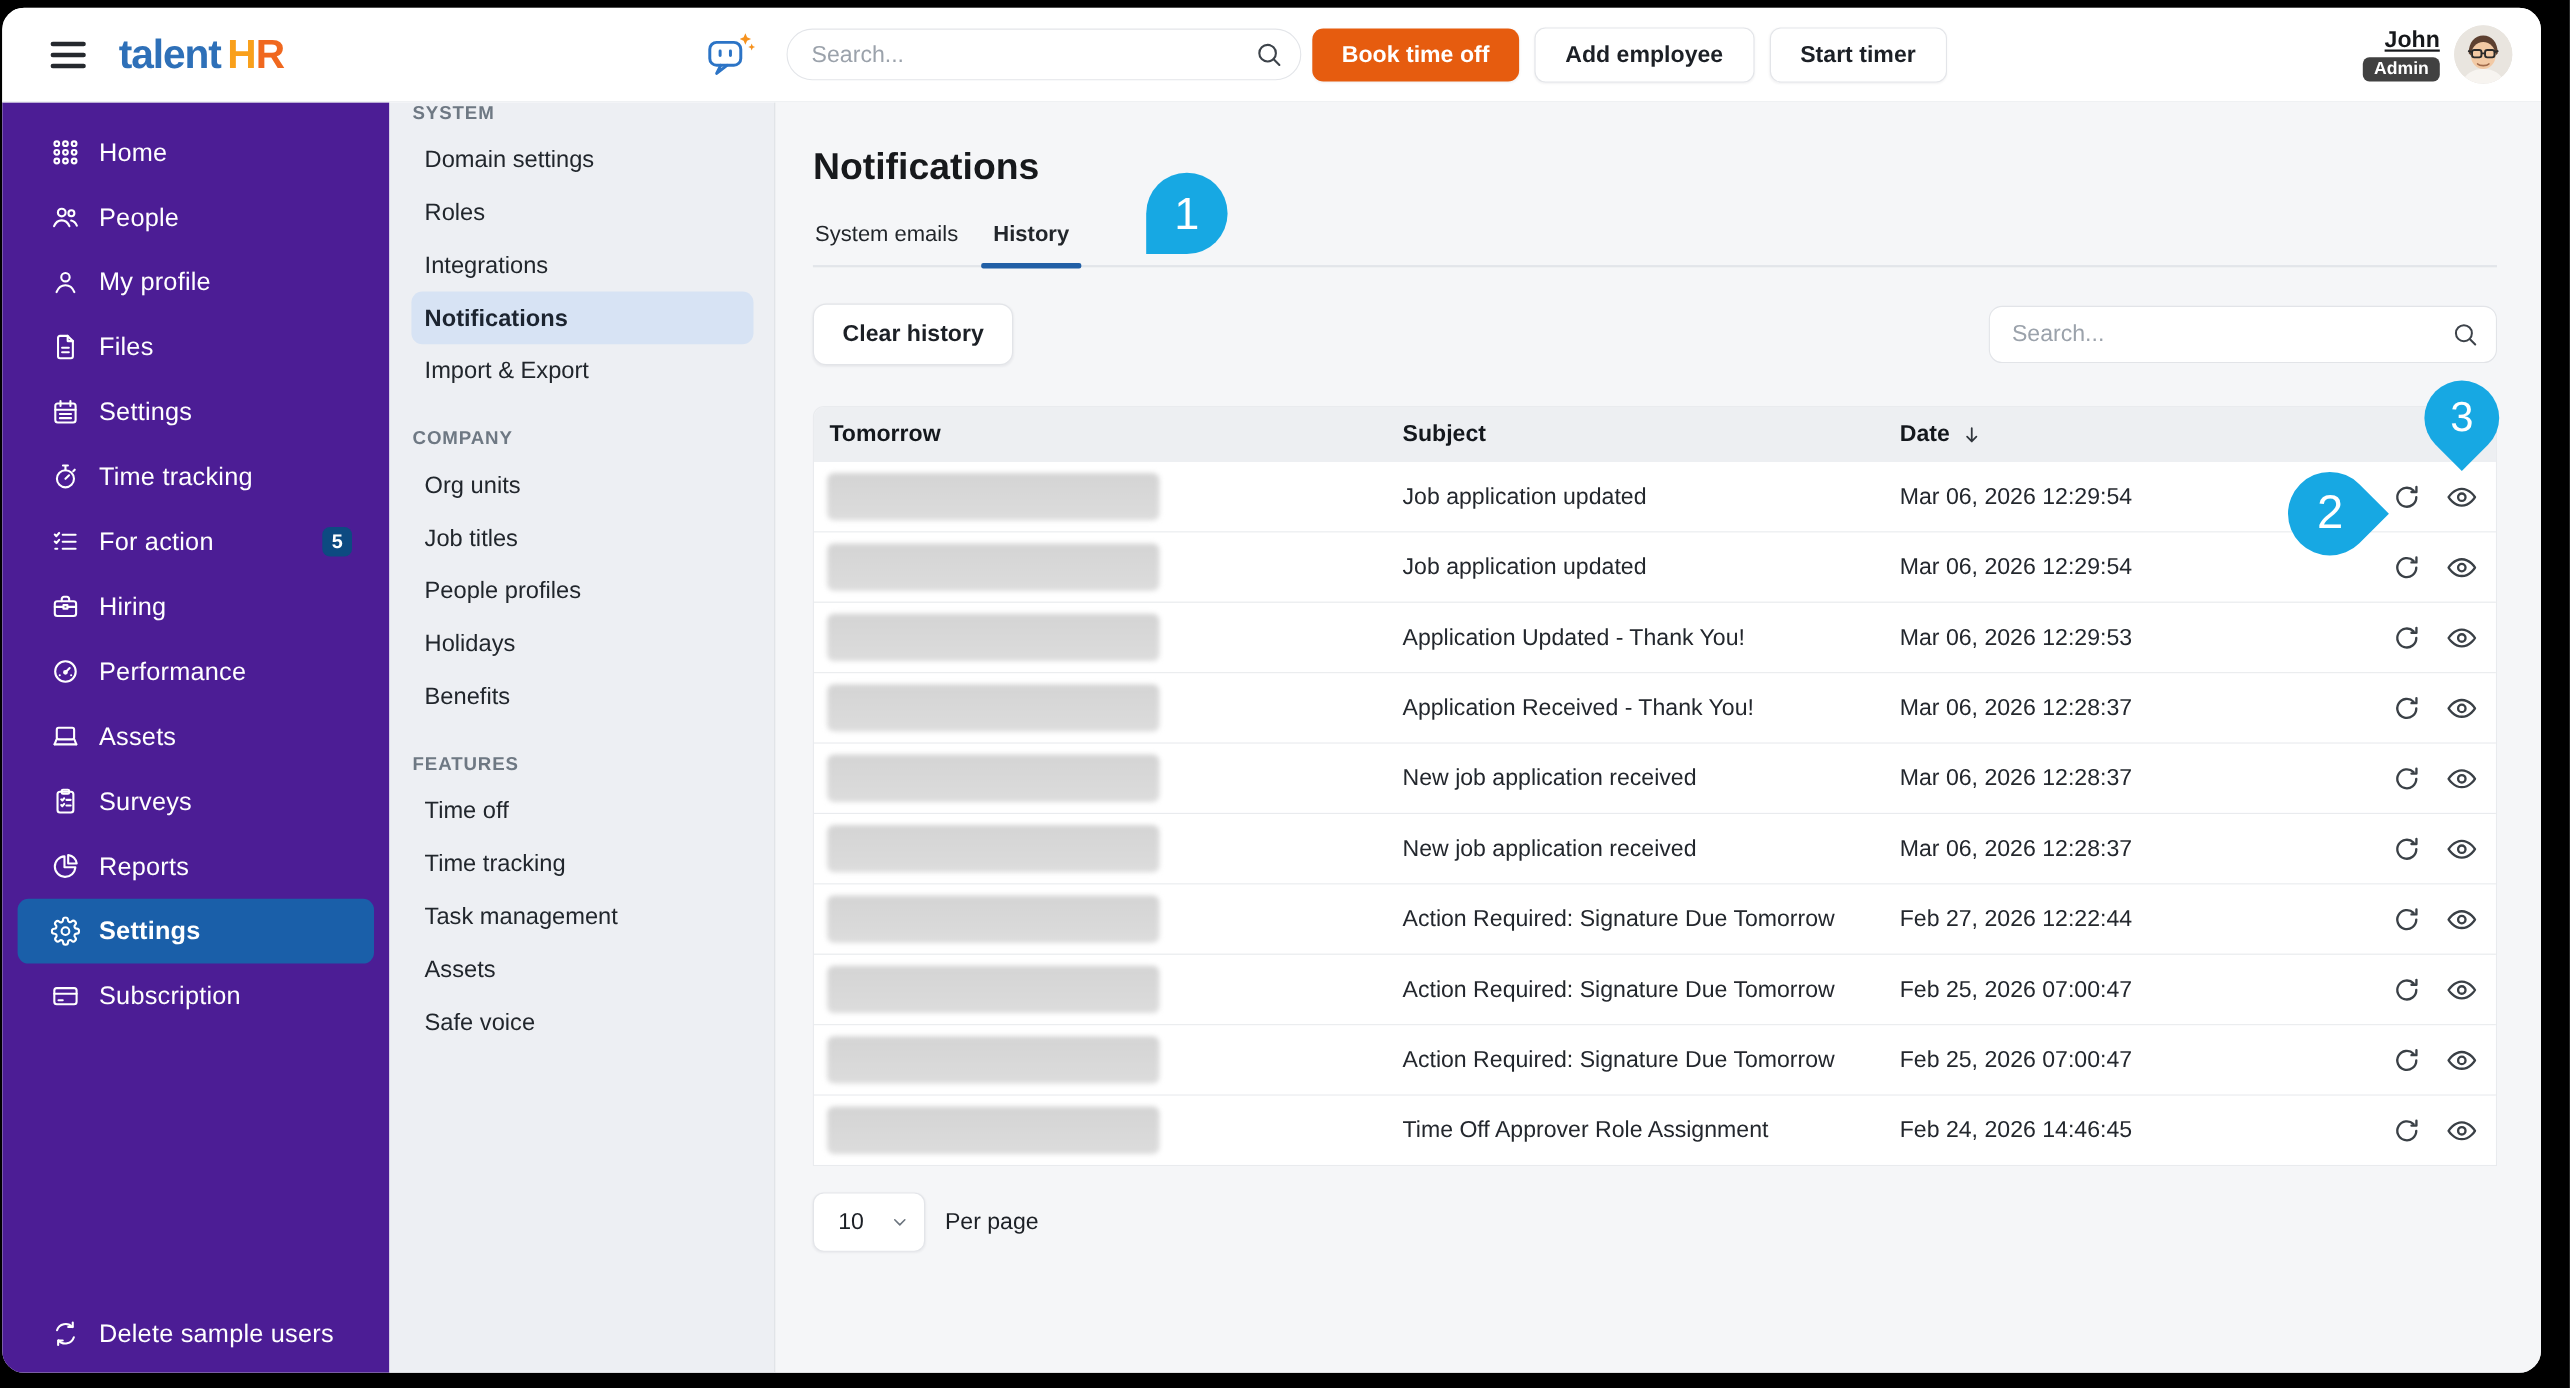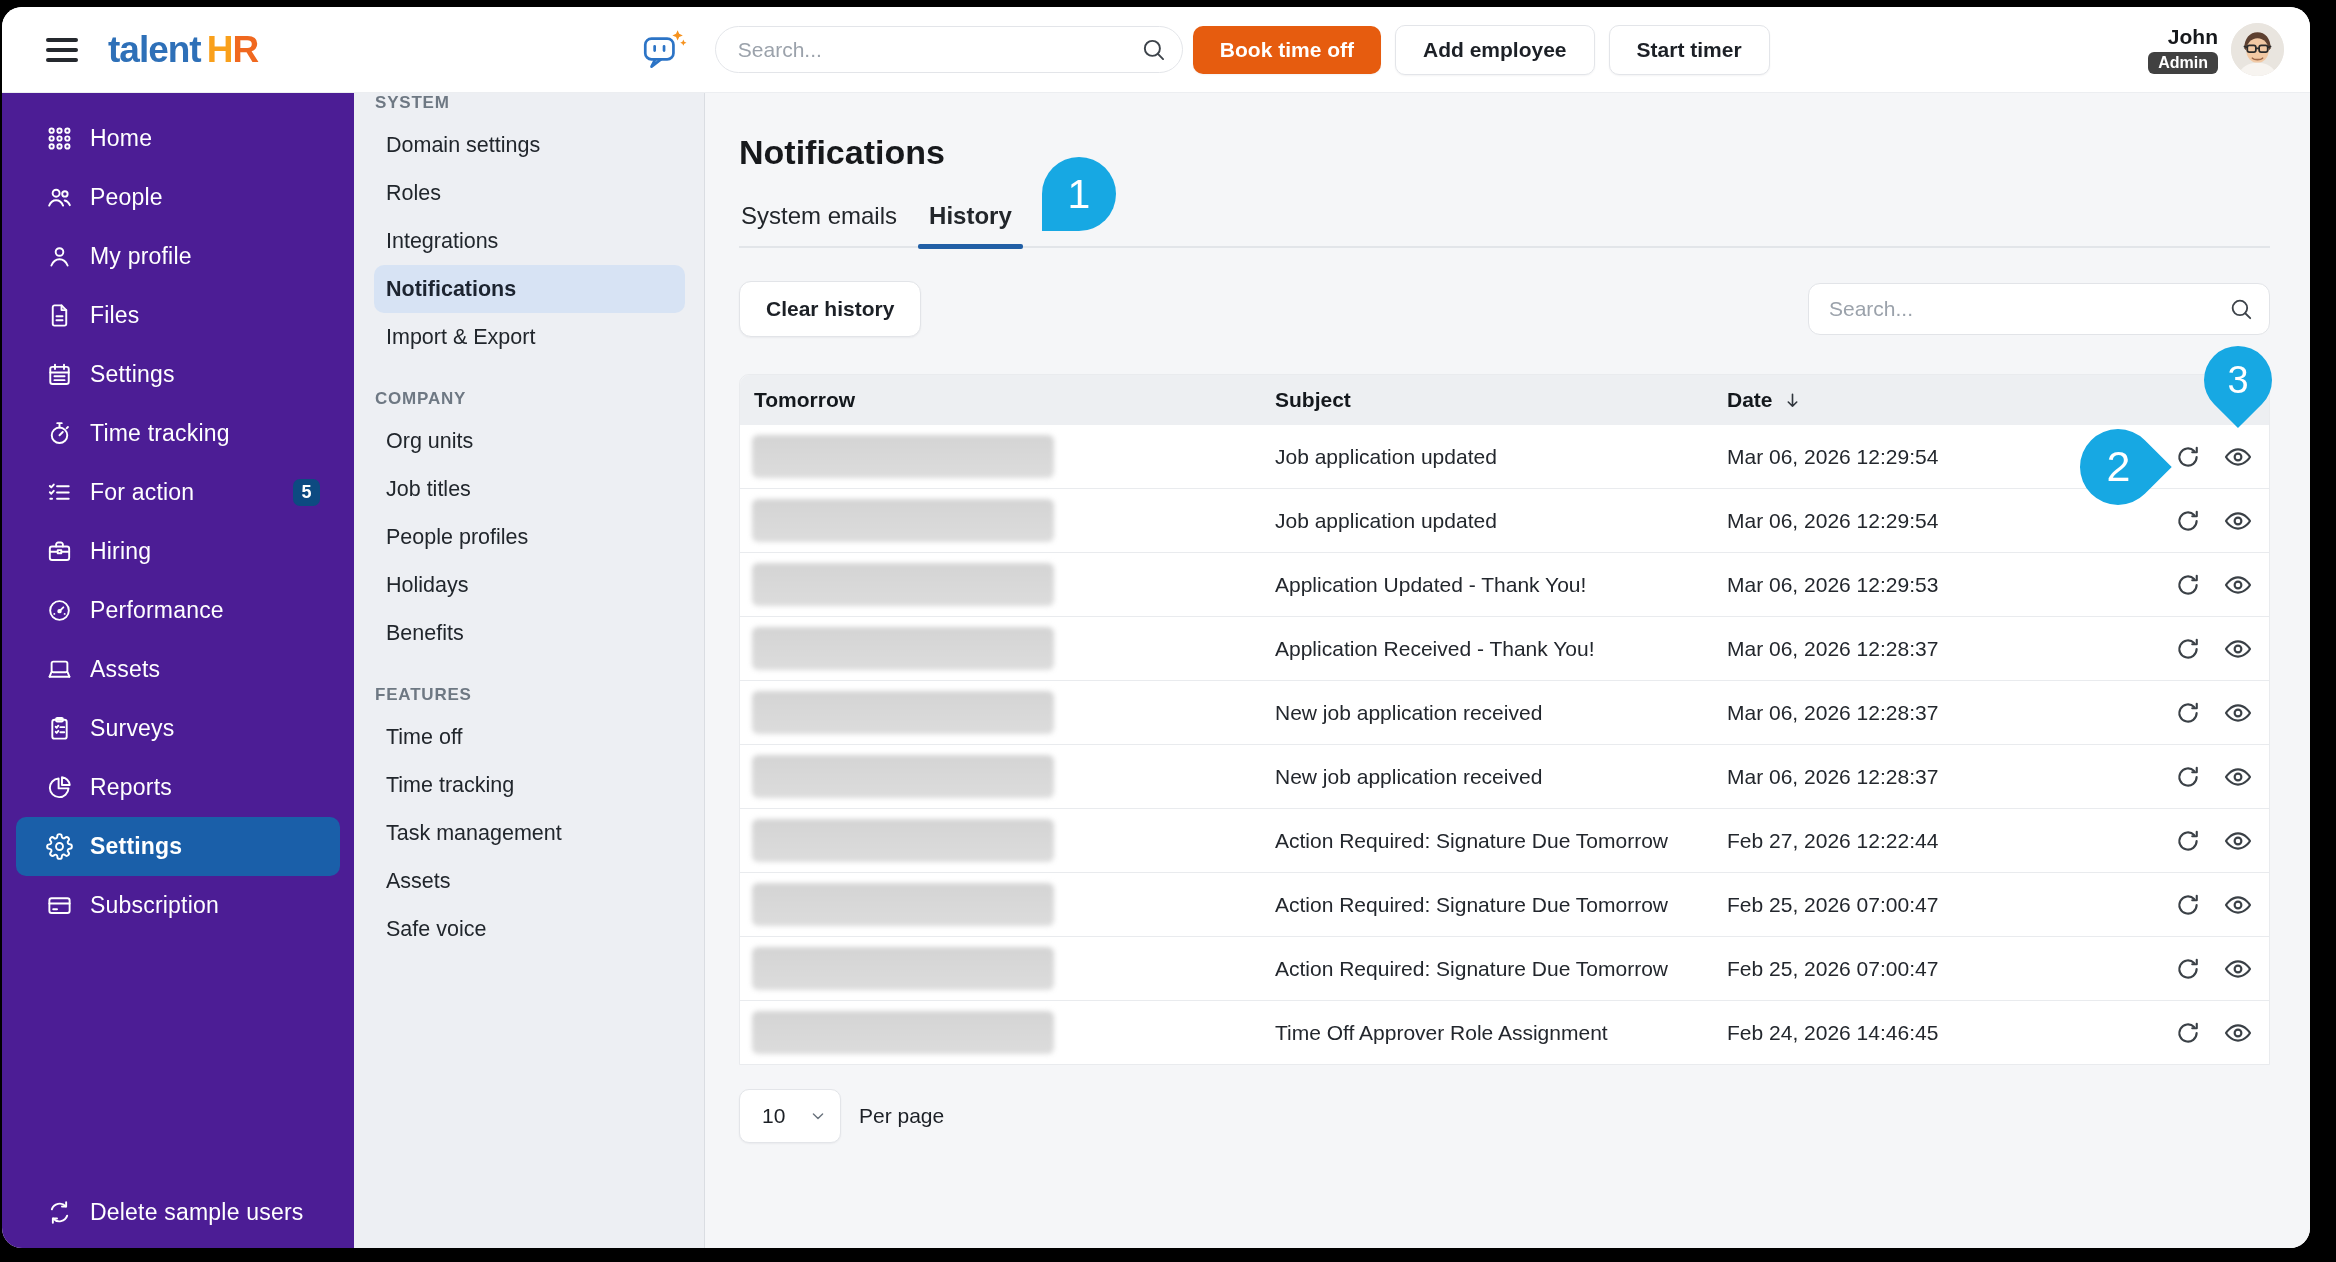--- a/index.html
+++ b/index.html
@@ -22,21 +22,21 @@
     border-radius:24px;padding:0 52px 0 22px;font-size:21px;color:#30353b;background:#fff;outline:none;
     font-family:inherit;}
   .search-wrap input::placeholder{color:#9ba2ab;}
   .search-wrap .icn{position:absolute;right:16px;top:10px;width:27px;height:27px;color:#3d434a;}
   .tb-btn{height:48px;border-radius:10px;display:flex;align-items:center;padding:0 27px;
     font-size:21px;font-weight:700;cursor:pointer;box-shadow:0 1px 2px rgba(16,24,40,.05);white-space:nowrap;}
   .tb-btn.orange{background:#e65c0f;color:#fff;margin-left:10px;}
   .tb-btn.white{background:#fff;color:#1c2026;border:1px solid #e3e5e9;margin-left:14px;}
   .user{margin-left:auto;display:flex;align-items:center;}
   .user-meta{display:flex;flex-direction:column;align-items:flex-end;margin-right:13px;}
-  .user-name{font-size:21px;font-weight:700;color:#16181b;line-height:24px;}
+  .user-name{font-size:21px;font-weight:700;color:#16181b;line-height:24px;text-decoration:underline;}
   .user-role{margin-top:3px;background:#414141;color:#fff;font-size:16px;font-weight:700;
     padding:2px 10px;border-radius:6px;}
   .avatar{width:53px;height:53px;border-radius:50%;overflow:hidden;background:#e7e3dd;}
   
   .app-body{flex:1;display:flex;min-height:0;}
   
   .sidebar{width:352px;min-width:352px;background:#4c1d95;display:flex;flex-direction:column;
     padding-top:16px;box-sizing:border-box;}
   .side-item{height:59px;min-height:59px;margin:0 14px;border-radius:10px;display:flex;
     align-items:center;padding-left:30px;color:#fff;cursor:pointer;}
@@ -54,21 +54,21 @@
   .subnav-section-title{margin:0 0 8px 21px;font-size:17px;font-weight:700;color:#6e7883;
     letter-spacing:.8px;}
   .subnav-section + .subnav-section .subnav-section-title{margin-top:28px;}
   .subnav-item{height:48px;margin:0 19px 0 20px;border-radius:10px;display:flex;align-items:center;
     padding-left:12px;font-size:21.5px;color:#21262c;cursor:pointer;}
   .subnav-item.active{background:#d7e3f4;font-weight:700;color:#1c2430;}
   
   .main{flex:1;background:#f5f6f8;padding:0 40px 0 34px;box-sizing:border-box;overflow:hidden;}
   .page-title{margin-top:40px;font-size:34px;font-weight:700;color:#17191c;}
   .tabs{margin-top:30px;display:flex;gap:28px;border-bottom:2px solid #e2e5e9;}
-  .tab{position:relative;padding:0 2px 16px 2px;font-size:24px;color:#22262b;cursor:pointer;}
+  .tab{position:relative;padding:0 2px 16px 2px;font-size:20px;color:#22262b;cursor:pointer;}
   .tab.active{font-weight:700;}
   .tab.active::after{content:"";position:absolute;left:-9px;right:-9px;bottom:-3px;height:5px;
     background:#215fa6;border-radius:2px;}
   .toolbar{margin-top:33px;display:flex;align-items:center;justify-content:space-between;}
   .clear-btn{height:54px;background:#fff;border:1px solid #e2e4e8;border-radius:12px;
     display:flex;align-items:center;padding:0 26px;font-size:21px;font-weight:700;color:#1c2026;
     cursor:pointer;box-shadow:0 1px 2px rgba(16,24,40,.05);}
   .tbl-search{position:relative;width:462px;}
   .tbl-search input{width:100%;height:52px;box-sizing:border-box;border:1px solid #e2e4e8;
     border-radius:12px;padding:0 52px 0 20px;font-size:21px;background:#fff;outline:none;color:#30353b;

